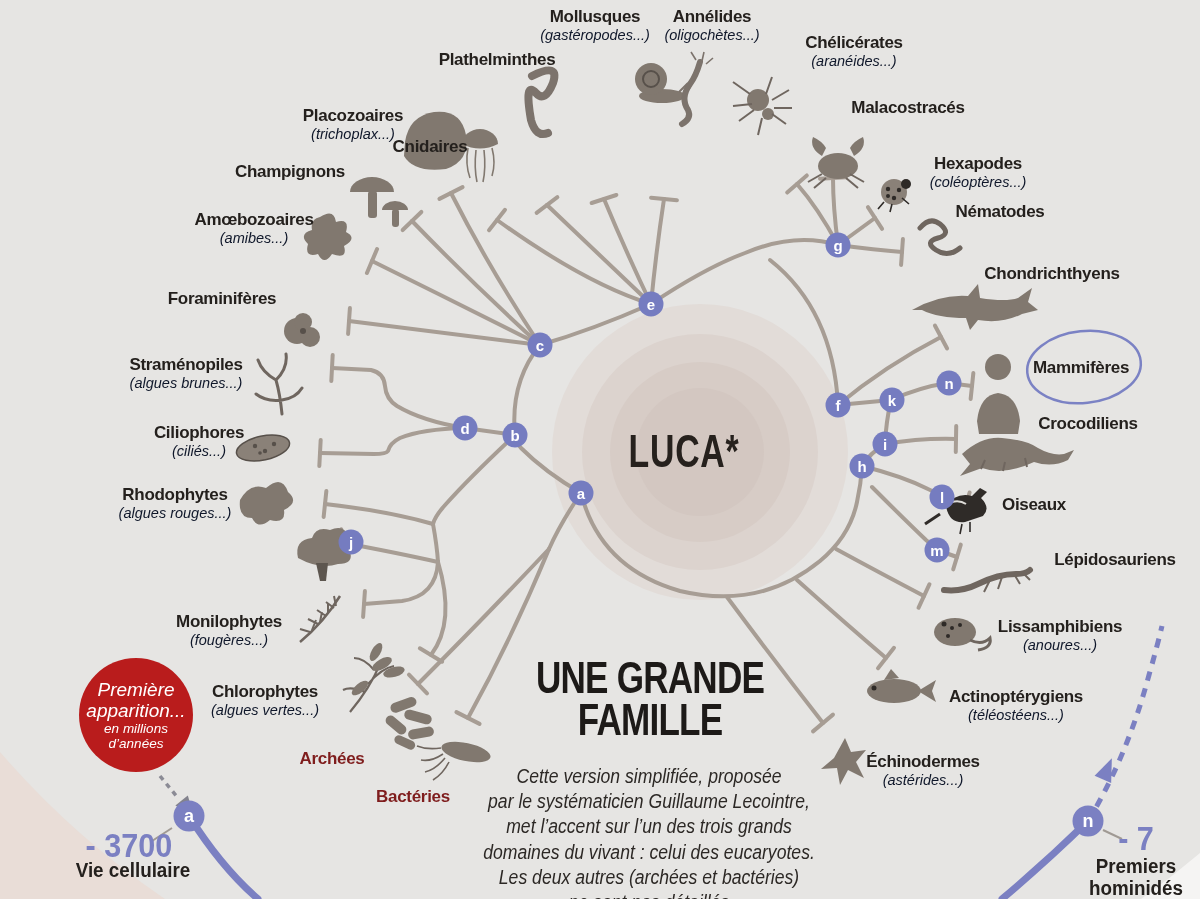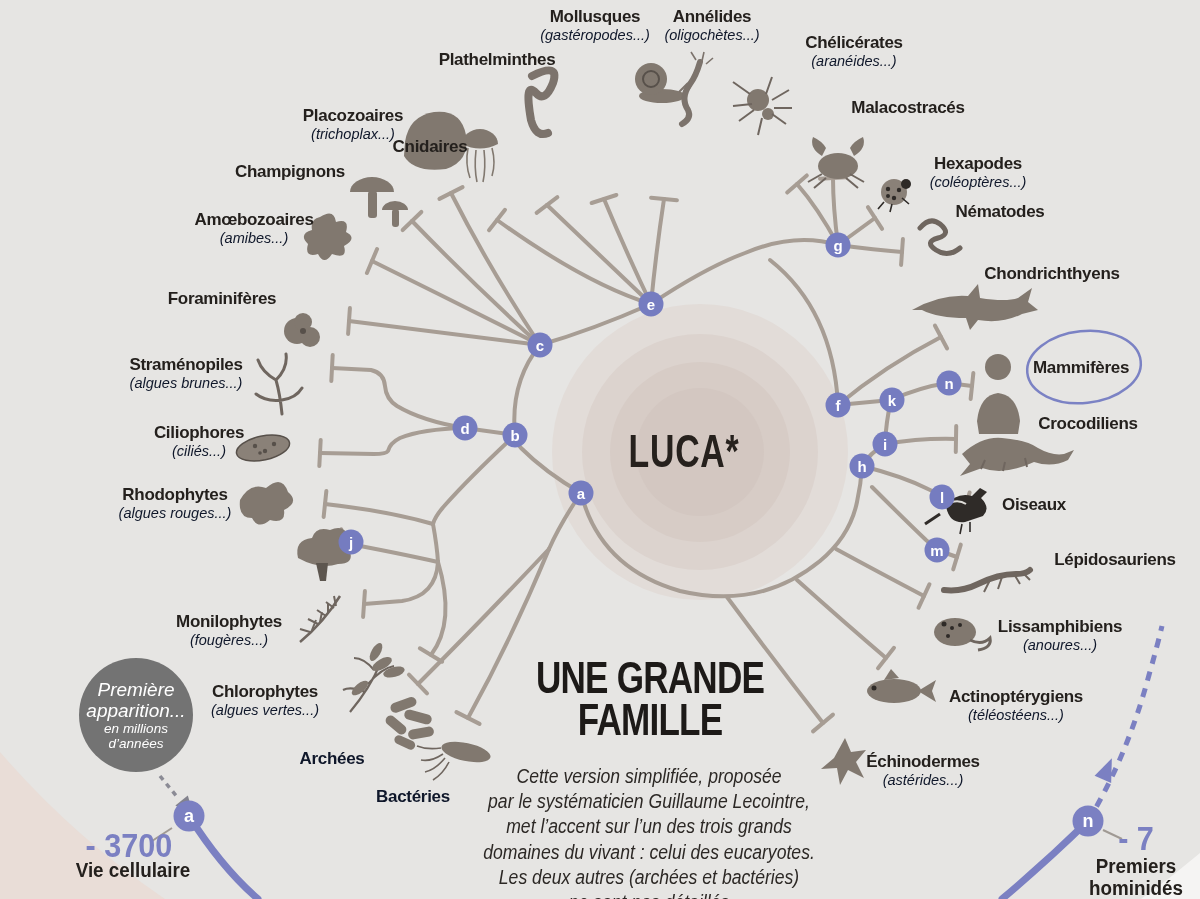--- a/index.html
+++ b/index.html
@@ -3,33 +3,33 @@
 <meta charset="utf-8">
 <style>
   html,body{margin:0;padding:0;}
   .stage{position:relative;width:1200px;height:899px;background:#e6e5e3;overflow:hidden;
          font-family:"Liberation Sans",sans-serif;}
   #art{position:absolute;left:0;top:0;}
   #taxa-layer,#nodes-layer{position:absolute;left:0;top:0;width:100%;height:100%;pointer-events:none;}
   .taxon{position:absolute;transform:translate(-50%,-50%);text-align:center;white-space:nowrap;}
   .taxon .t-name{display:block;font-weight:700;font-size:17px;color:#24201d;letter-spacing:-0.3px;line-height:1.15;}
   .taxon .t-sub{display:block;font-style:italic;font-size:14.5px;color:#0f172a;line-height:1.12;}
-  .taxon.green .t-name{color:#0f172a;}
+  .taxon.green .t-name{color:#7f1d1d;}
   .node{position:absolute;transform:translate(-50%,-50%);width:25px;height:25px;border-radius:50%;
         background:#757cc0;color:#fff;font-weight:700;font-size:15px;
         display:flex;align-items:center;justify-content:center;}
   .node.big{width:31px;height:31px;font-size:18px;background:#7b80c2;}
   .title{position:absolute;left:650px;top:699px;transform:translate(-50%,-50%) scaleX(0.78);
          text-align:center;font-weight:800;font-size:45px;line-height:0.93;color:#1d1a18;letter-spacing:-1px;}
   .desc{position:absolute;left:649px;top:764px;transform:translateX(-50%) scaleX(0.88);width:480px;
         text-align:center;font-style:italic;font-size:20px;line-height:1.26;color:#2c2825;font-weight:500;}
   .luca{position:absolute;left:684px;top:450px;transform:translate(-50%,-50%) scaleX(0.72);
         font-weight:700;font-size:47px;color:#26211d;letter-spacing:1px;white-space:nowrap;}
   .legend-circle{position:absolute;left:79px;top:658px;width:114px;height:114px;border-radius:50%;
-        background:#737373;color:#fff;text-align:center;font-style:italic;
+        background:#b91c1c;color:#fff;text-align:center;font-style:italic;
         display:flex;flex-direction:column;justify-content:center;line-height:1.12;align-items:center;}
   .legend-circle .l1{font-size:19px;}
   .legend-circle .l2{font-size:13.5px;}
   .tl-num{position:absolute;transform:translate(-50%,-50%) scaleX(0.9);font-weight:800;font-size:34px;color:#7b80c2;white-space:nowrap;}
   .tl-label{position:absolute;transform:translate(-50%,-50%) scaleX(0.94);font-weight:700;font-size:20px;
         color:#24201d;line-height:1.1;text-align:center;}
   .tl-label.wrap{white-space:normal;width:110px;}
 </style>
 </head>
 <body>

